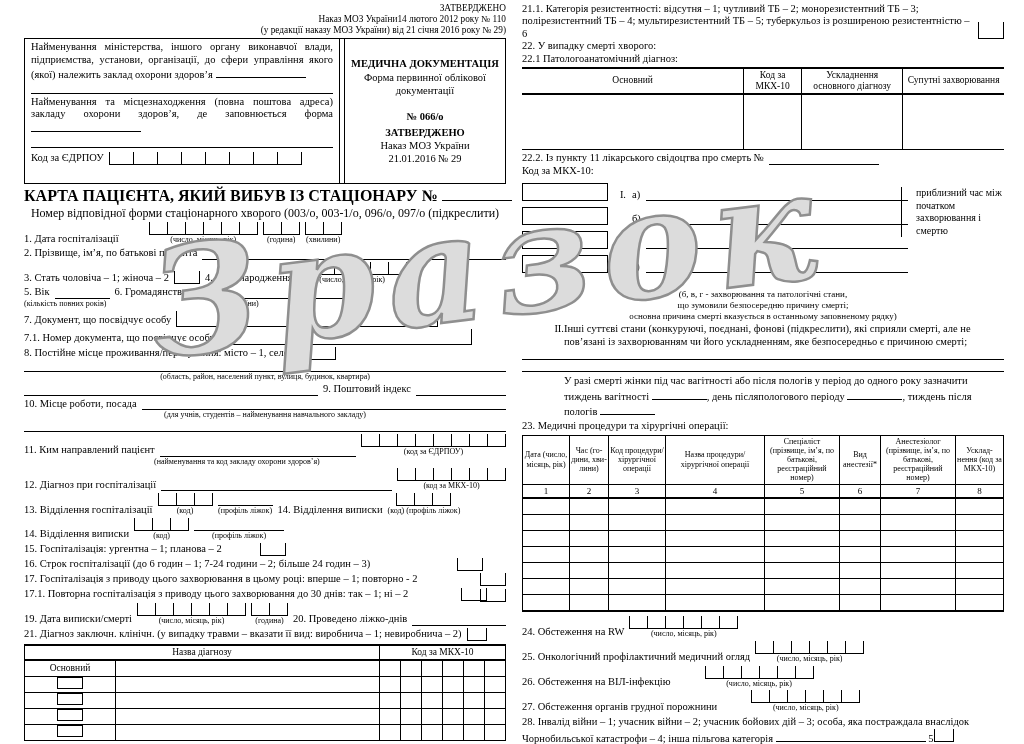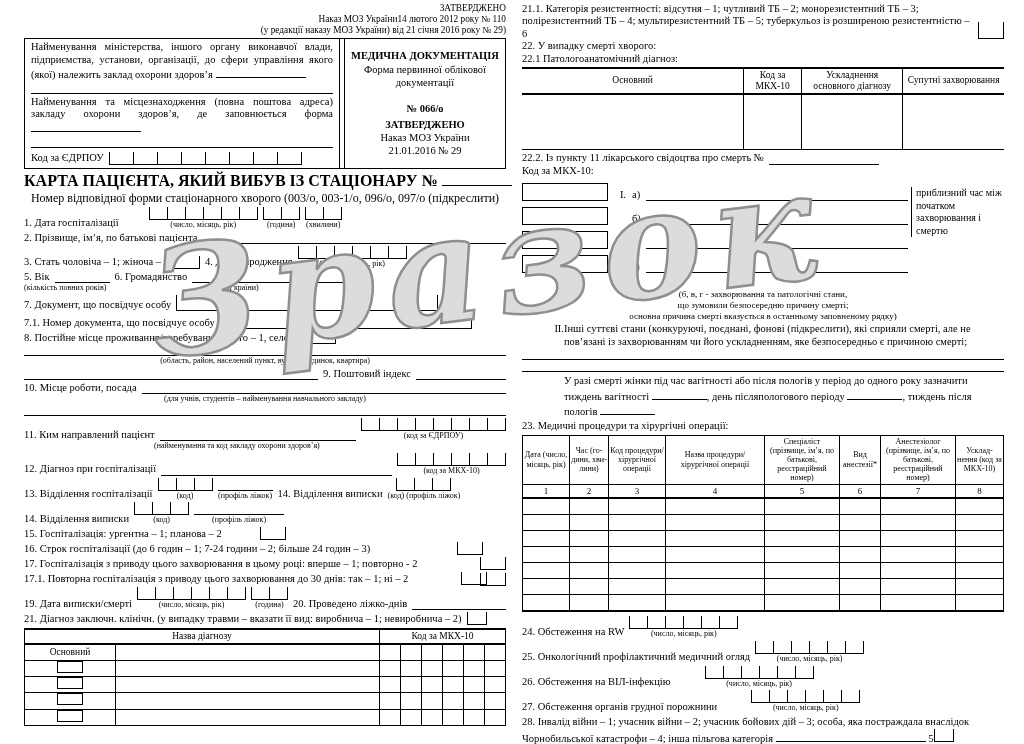--- a/index.html
+++ b/index.html
@@ -32,21 +32,21 @@
   .sp{flex:1 1 auto}
   .parabox{position:relative}
   .parabox .cbx{position:absolute;right:0;bottom:1px}
   
   .appr{font-size:9.3px;text-align:right;line-height:1.2}
   
   .hdr{display:flex;border:1.5px solid #000;margin-top:2px}
   .hdr-l{flex:1 1 auto;padding:2px 6px 3px;border-right:1px solid #000}
   .hdr-l .just{text-align:justify;margin:0}
   .hdr-gap{width:4px;border-right:1px solid #000;flex:0 0 4px}
-  .hdr-r{width:152px;flex:0 0 152px;text-align:center;padding:10px 4px;line-height:1.25}
+  .hdr-r{width:152px;flex:0 0 152px;text-align:center;padding:18px 4px;line-height:1.25}
   .b{font-weight:bold}
   .title{text-align:center;font-weight:bold;font-size:16px;margin-top:3px;white-space:nowrap}
   .subtitle{text-align:center;font-size:12px}
   
   table{border-collapse:collapse}
   .dt{width:100%;margin-top:3px;border-top:2px solid #000}
   .dt th,.dt td{border:1px solid #000;font-weight:normal;padding:0 2px;font-size:9.5px}
   .dt th{height:13px;border-bottom:2px solid #000}
   .dt td{height:15px}
   .dt .c1{width:86px;text-align:center}
@@ -60,21 +60,21 @@
   .pt th:last-child,.pt td:last-child{border-right:none}
   
   .proc{width:100%;margin-top:2px}
   .proc th,.proc td{border:1px solid #000;font-weight:normal;font-size:8px;line-height:1.15;padding:1px 1px;text-align:center}
   .proc .nums td{height:10px;border-bottom:2.5px solid #000;font-size:9px}
   .proc .r td{height:13px}
   .proc tr:last-child td{border-bottom:2px solid #000}
   
   .death{position:relative;padding-right:96px;margin-top:2px}
   .sidebar{position:absolute;right:0;top:4px;width:88px;border-left:1.5px solid #000;
-           padding-left:4px;font-size:10px;line-height:1.25}
+           padding-left:14px;font-size:10px;line-height:1.25}
   .crow{display:flex;align-items:flex-end;column-gap:6px;margin-top:6px}
   .crow:first-child{margin-top:0}
   .rn{width:12px;text-align:right}
   .cnotes{text-align:center;font-size:9px;line-height:1.2;margin-top:16px}
   .iiwrap{display:flex;column-gap:0;margin-top:2px}
   .iiwrap .rn{flex:0 0 14px;padding-left:28px;width:auto}
 </style>
 </head>
 <body>
 

